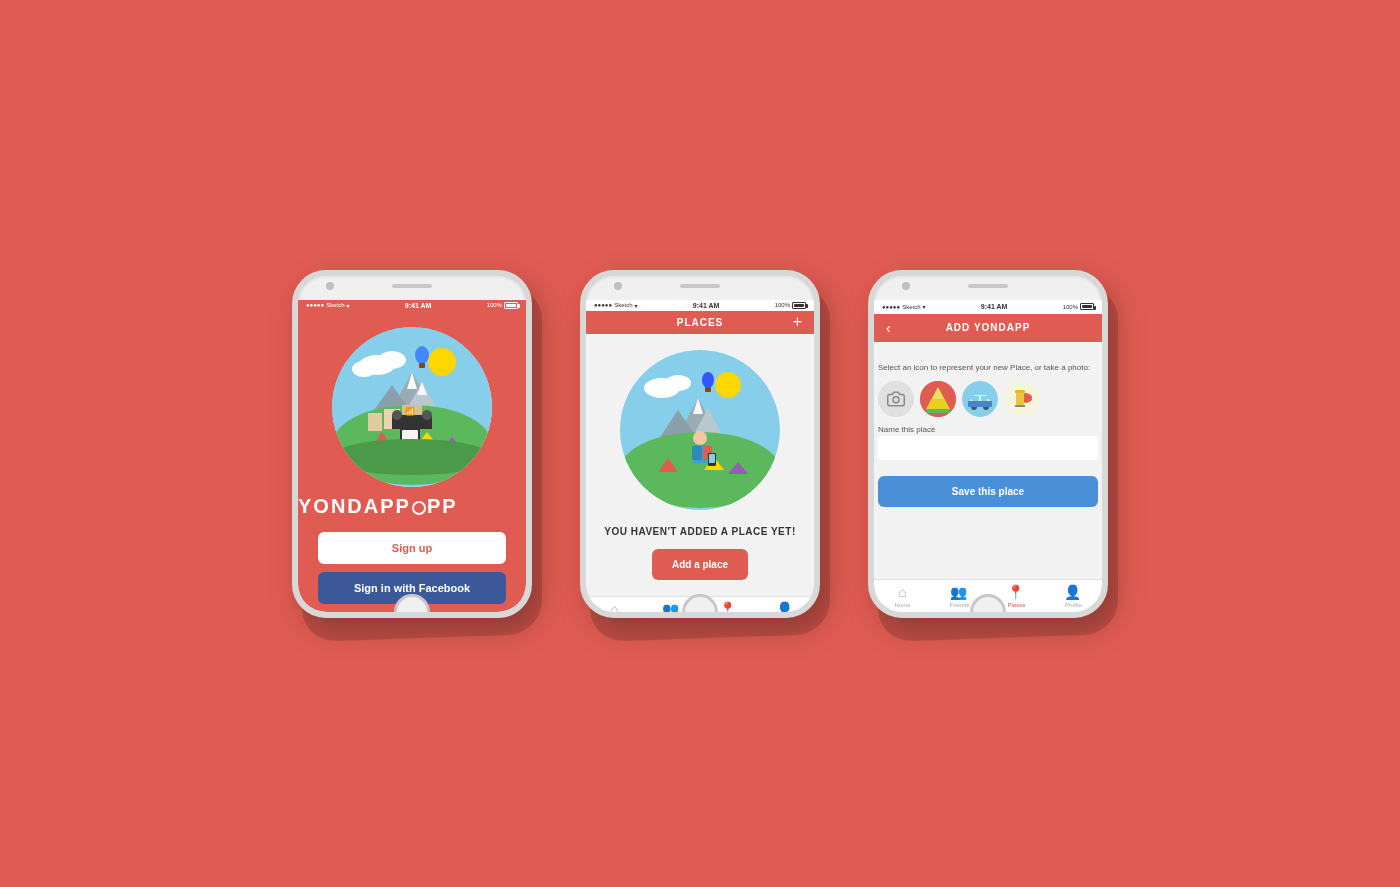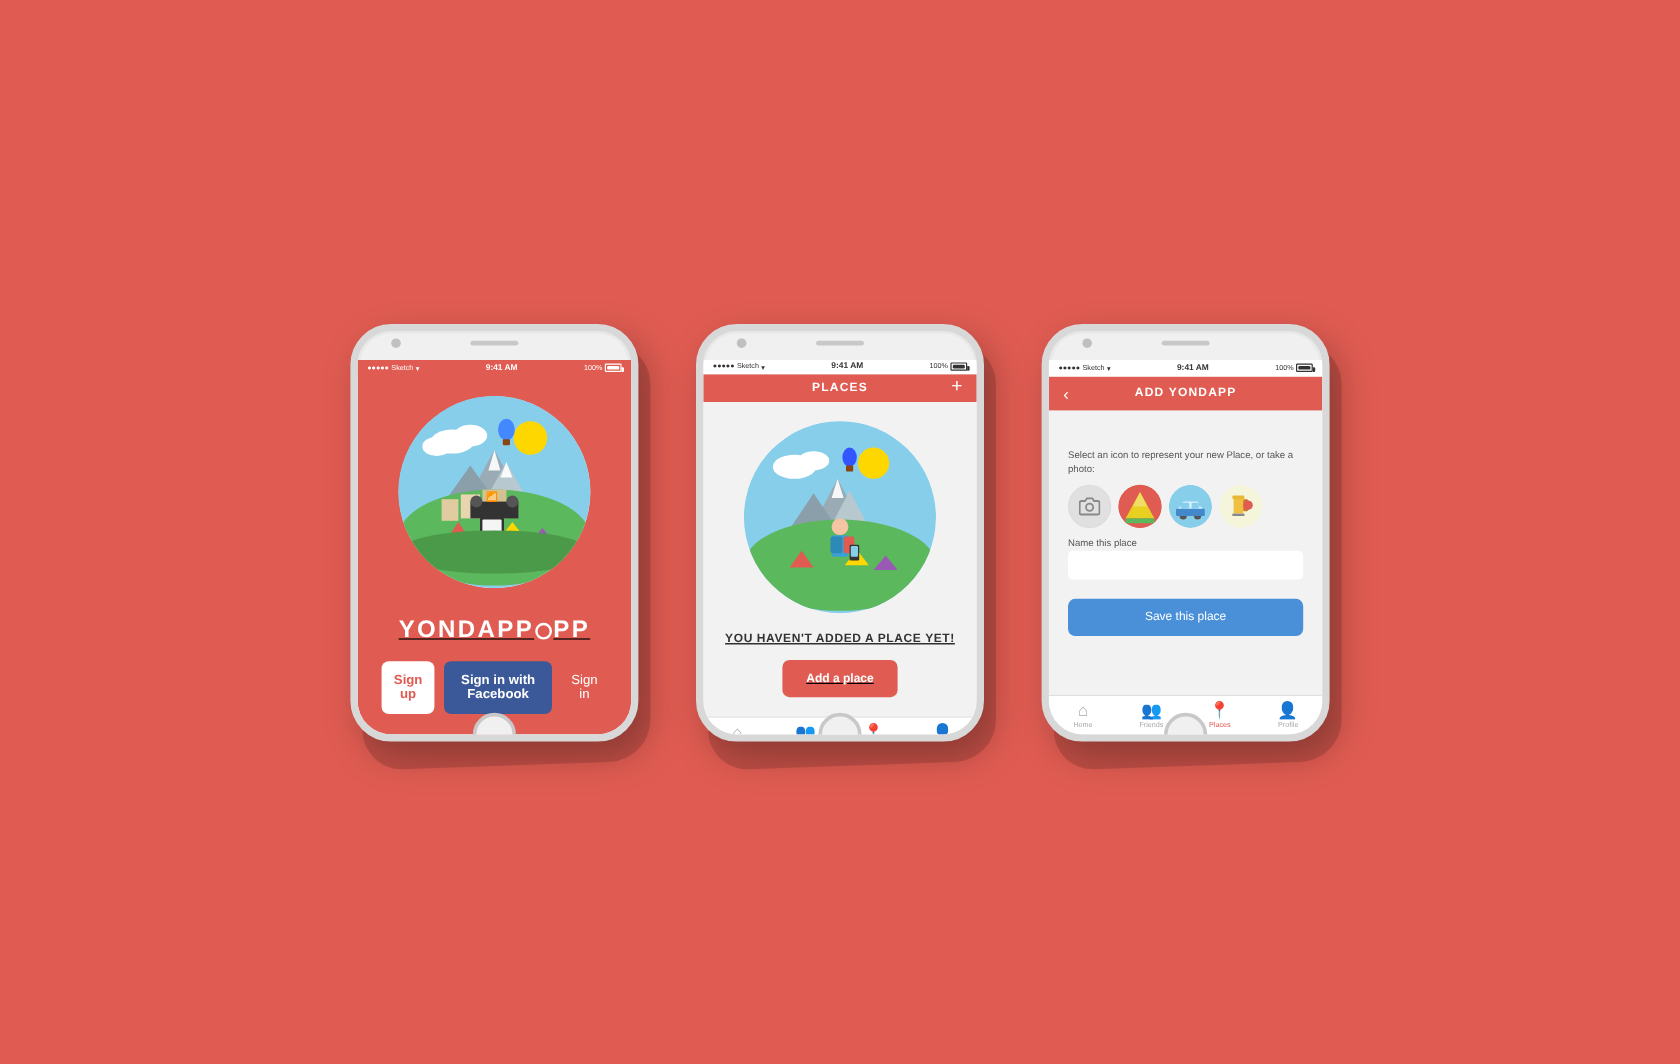--- a/index.html
+++ b/index.html
@@ -127,21 +127,21 @@
       background: linear-gradient(135deg, #87ceeb 0%, #e8f4fd 100%);
       position: relative;
       overflow: hidden;
       display: flex;
       align-items: center;
       justify-content: center;
     }
 
     .phone1-buttons {
       display: flex;
-      flex-direction: row;
+      flex-direction: column;
       gap: 8px;
       padding: 0 20px;
     }
 
     .btn-signup {
       background: white;
       color: #e05c52;
       border: none;
       border-radius: 6px;
       padding: 10px;
@@ -216,21 +216,20 @@
       cursor: pointer;
     }
 
     .phone2-content {
       flex: 1;
       display: flex;
       flex-direction: column;
       align-items: center;
       justify-content: center;
       padding: 16px;
-      text-decoration: underline;
     }
 
     .places-circle {
       width: 160px;
       height: 160px;
       border-radius: 50%;
       background: linear-gradient(135deg, #87ceeb 0%, #e8f4fd 100%);
       margin-bottom: 16px;
       overflow: hidden;
       position: relative;
@@ -290,21 +289,21 @@
     
     .phone3-screen {
       background: #f2f2f2;
       display: flex;
       flex-direction: column;
       height: 100%;
     }
 
     .add-places-content {
       flex: 1;
-      padding: 16px;
+      padding: 4px;
       display: flex;
       flex-direction: column;
       gap: 8px;
     }
 
     .icon-select-label {
       font-size: 8px;
       color: #555;
       line-height: 1.4;
     }
@@ -351,21 +350,21 @@
       color: #333;
     }
 
     .btn-save-place {
       background: #4a90d9;
       color: white;
       border: none;
       border-radius: 6px;
       padding: 10px;
       font-size: 10px;
-      font-weight: 400;
+      font-weight: 700;
       cursor: pointer;
       text-align: center;
       margin-top: 8px;
     }
 
     
     .scene-svg {
       width: 100%;
       height: 100%;
     }
@@ -455,21 +454,21 @@
 
                 <polygon points="40,120 50,105 60,120" fill="#e05c52"></polygon>
                 <polygon points="85,118 95,105 105,118" fill="#FFD700"></polygon>
                 <polygon points="110,122 120,110 130,122" fill="#9b59b6"></polygon>
 
                 <ellipse cx="80" cy="130" rx="80" ry="18" fill="#4a9a4a"></ellipse>
               </svg>
             </div>
           </div>
 
-          <div style="text-align:center; margin: 16px 0 14px; text-decoration: underline;">
+          <div style="margin: 0 0 14px;">
             <span style="color:white; font-size:20px; font-weight:800; letter-spacing:2px;">YONDAPP</span><span style="display:inline-block; width:14px; height:14px; border-radius:50%; border:2.5px solid white; vertical-align:middle; margin:0 1px;"></span><span style="color:white; font-size:20px; font-weight:800; letter-spacing:2px;">PP</span>
           </div>
 
           <div class="phone1-buttons">
             <button class="btn-signup">Sign up</button>
             <button class="btn-facebook">Sign in with Facebook</button>
             <button class="btn-signin">Sign in</button>
           </div>
         </div>
       </div>

